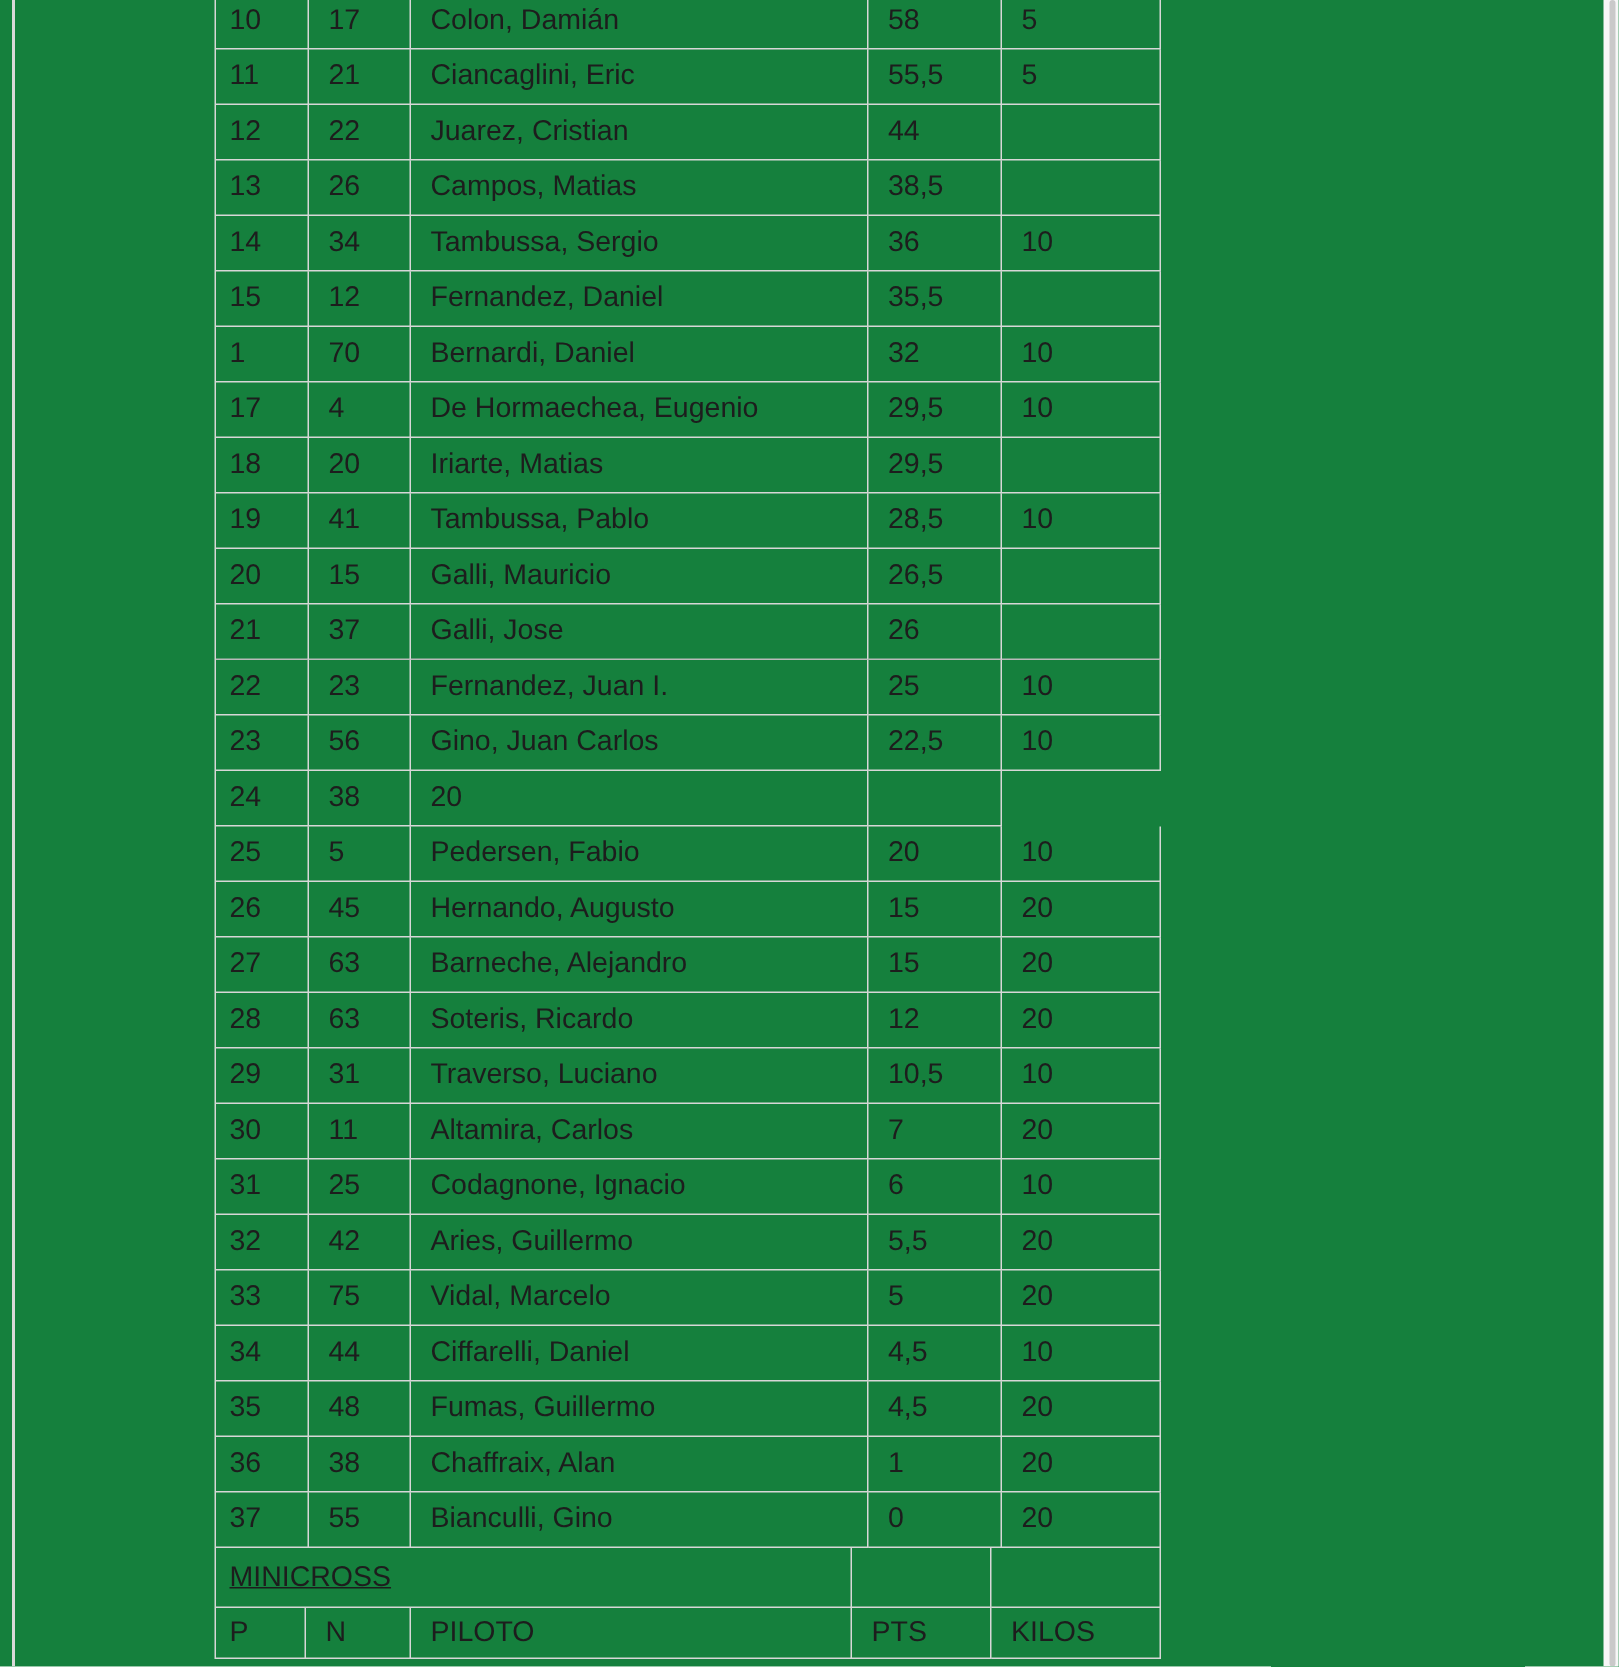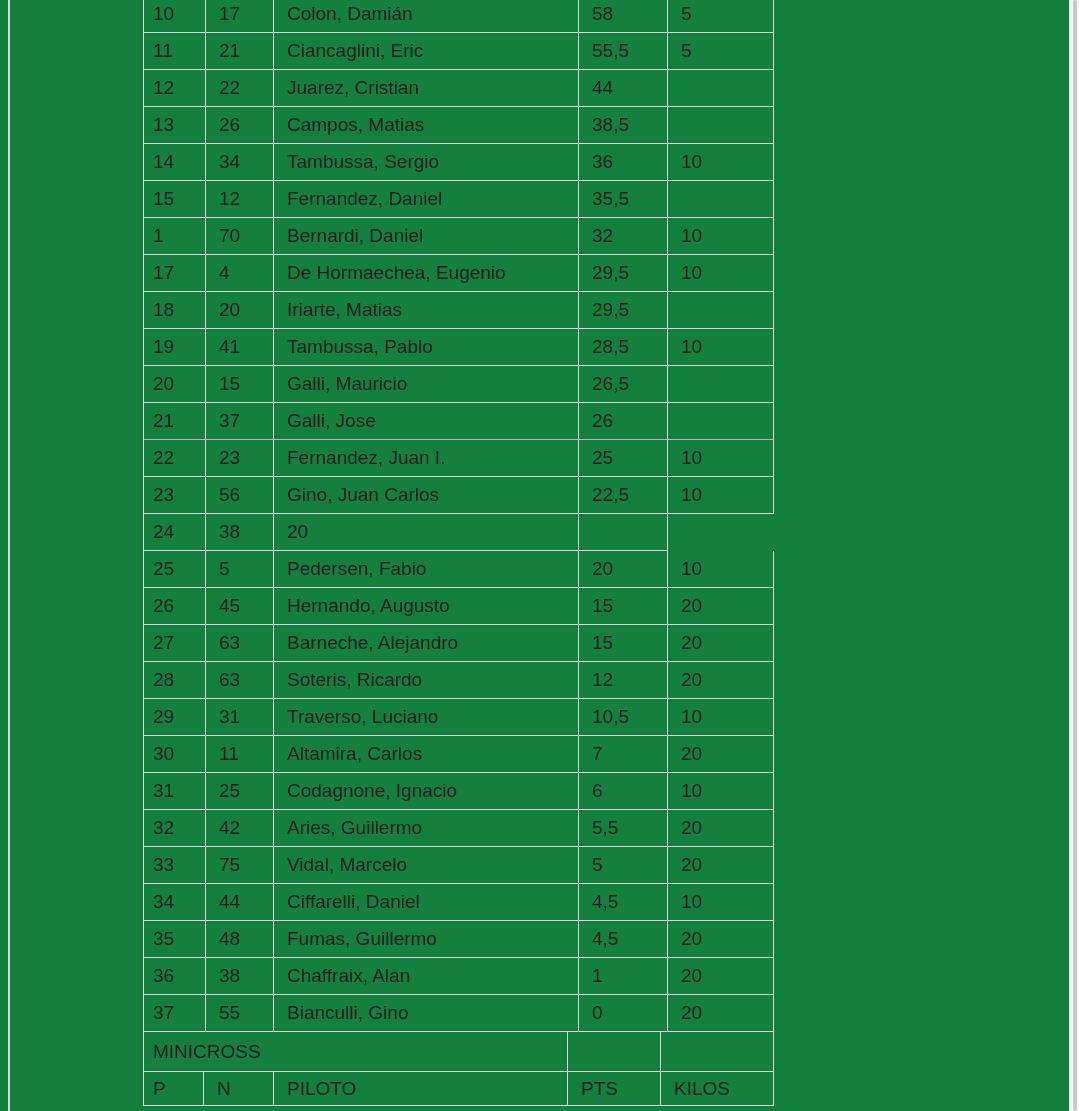--- a/index.html
+++ b/index.html
@@ -80,20 +80,21 @@
   }
   .section-row .scell {
     display: flex;
     align-items: center;
     box-sizing: border-box;
     border-right: 1px solid #d7d7d7;
     border-bottom: 1px solid #d7d7d7;
     padding-left: 9px;
     overflow: hidden;
     white-space: nowrap;
+    text-decoration: underline;
   }
   .header-row {
     display: grid;
     grid-template-columns: 60px 70px 294px 93px 113px;
     height: 34px;
     box-sizing: border-box;
     border-left: 1px solid #d7d7d7;
   }
   .header-row .hcell {
     display: flex;

